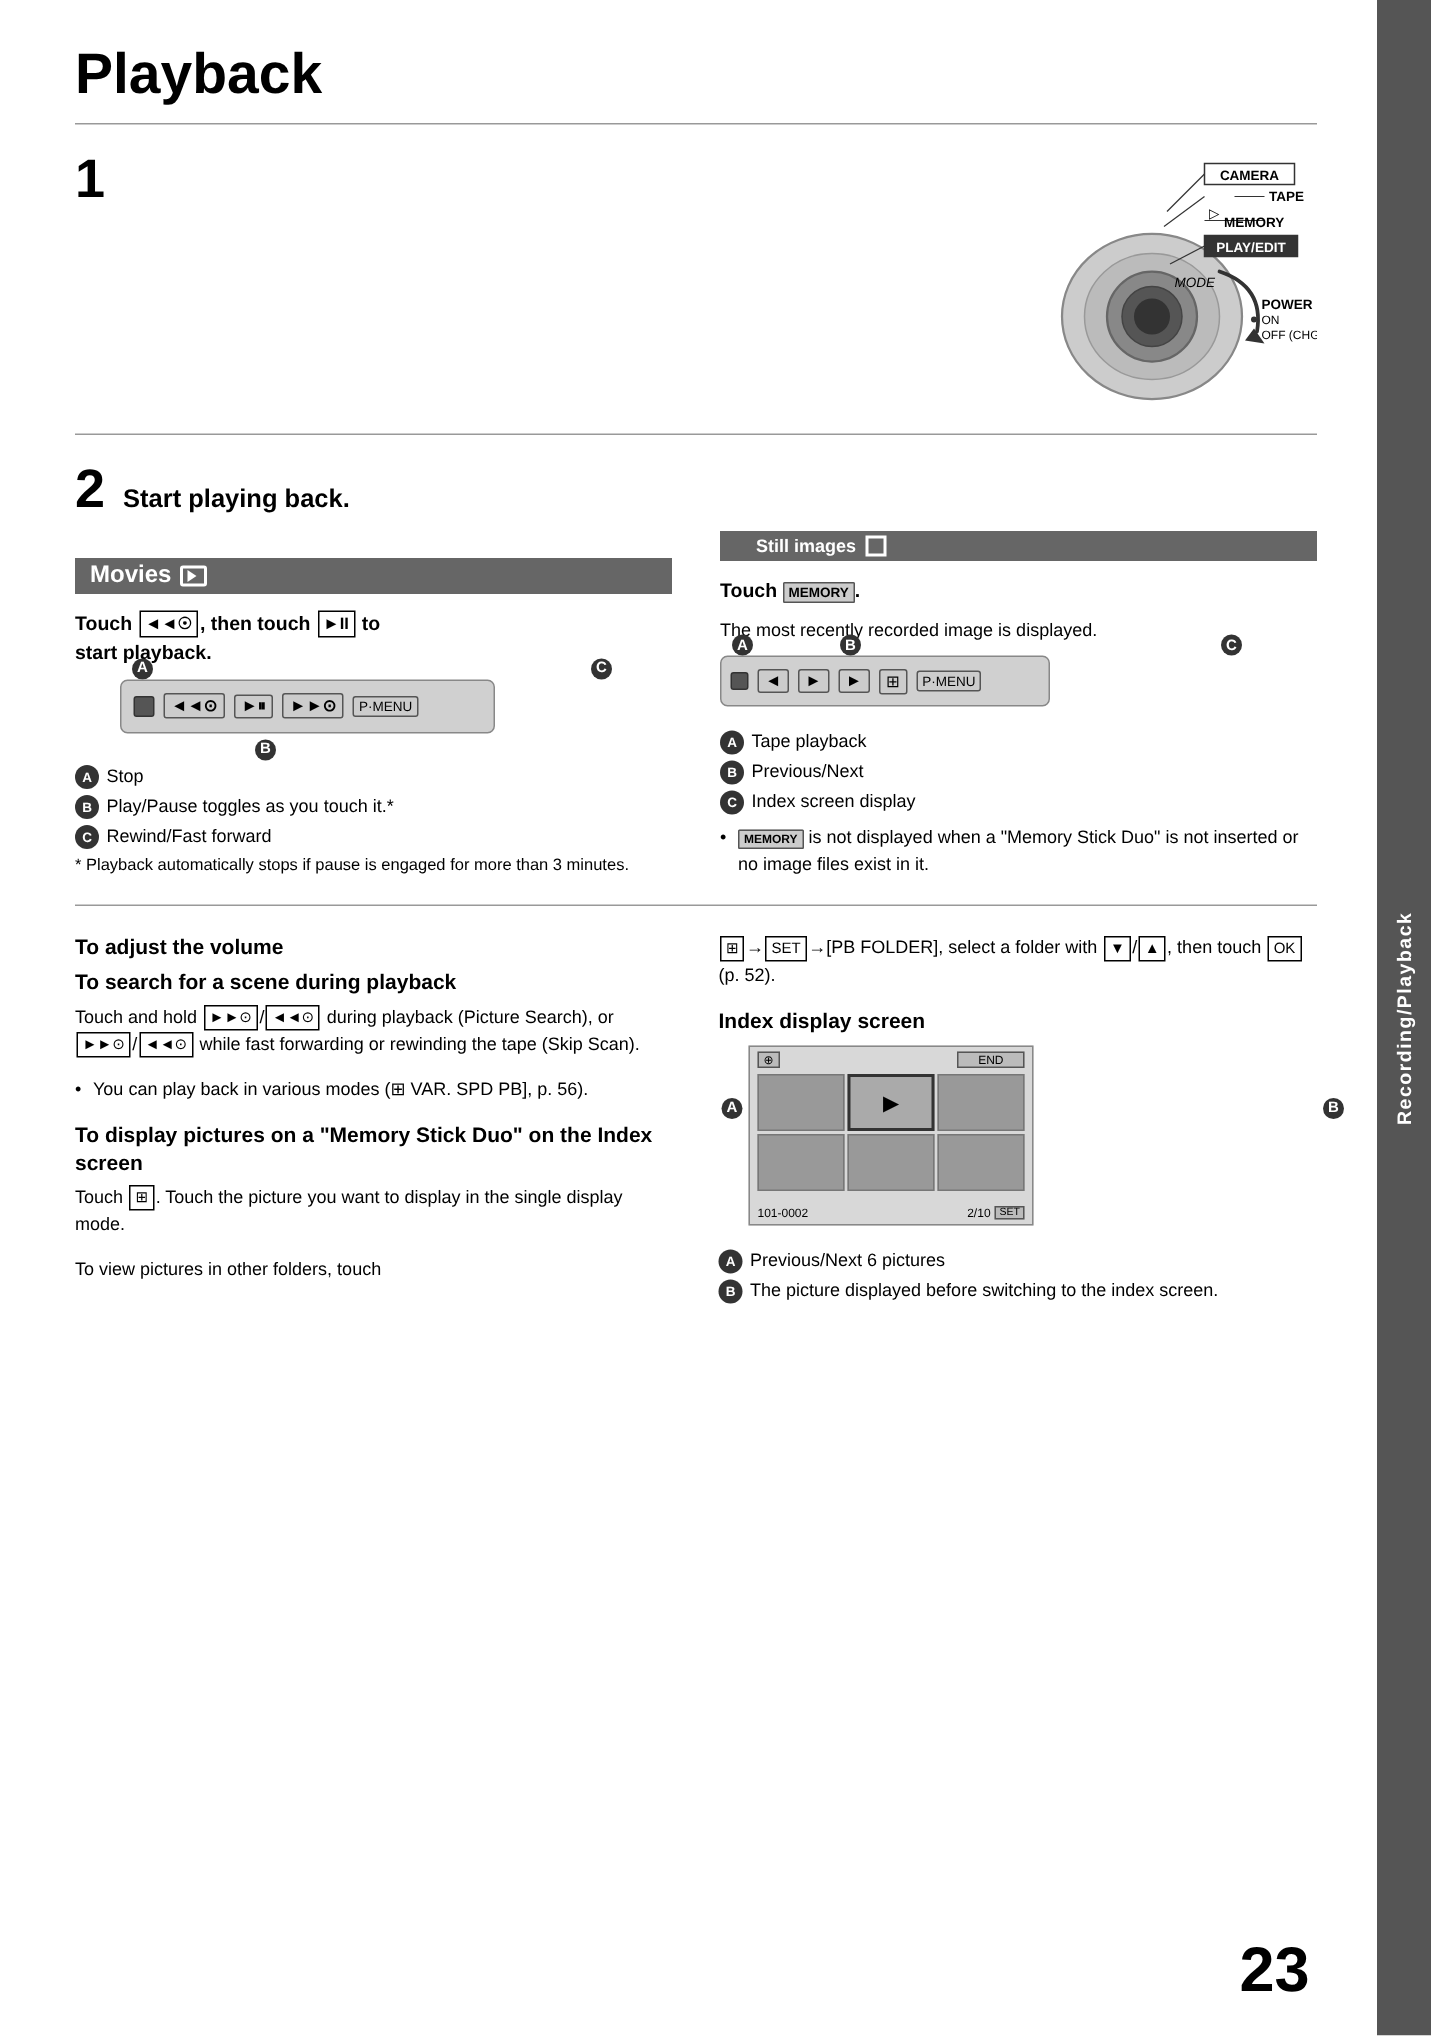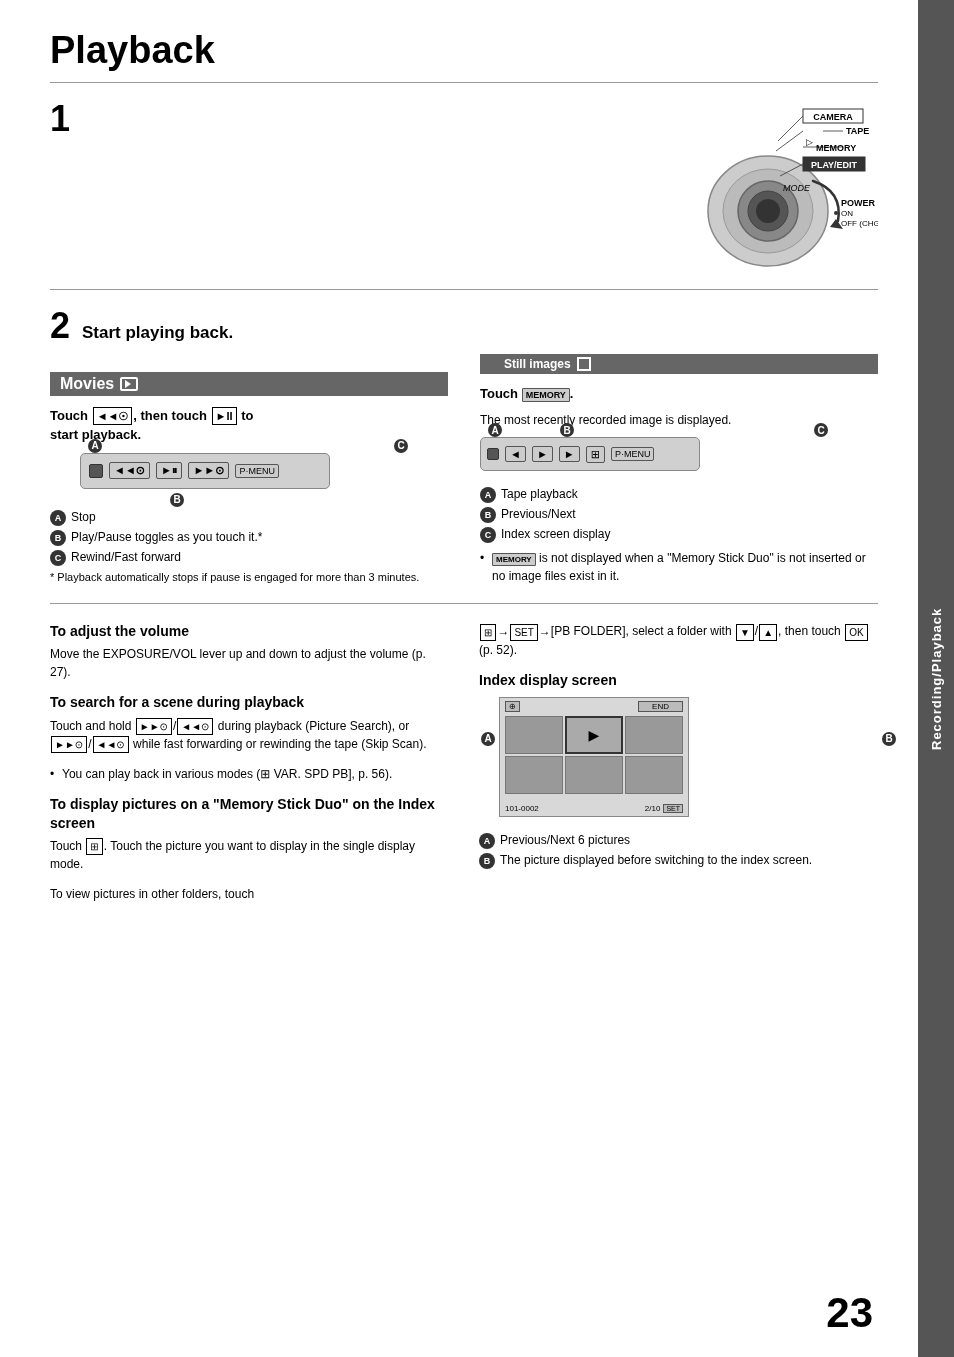--- a/index.html
+++ b/index.html
@@ -463,21 +463,20 @@
       </div>
     </div>
 
     <hr class="divider" style="margin-top: 18px;">
 
     <div class="bottom-sections">
 
       <div class="bottom-left">
 
         <h3 class="subsection-title">To adjust the volume</h3>
-        <p class="subsection-text">Move the EXPOSURE/VOL lever up and down to adjust the volume (p. 27).</p>
 
         <h3 class="subsection-title">To search for a scene during playback</h3>
         <p class="subsection-text">
           Touch and hold <span class="btn-icon">►►⊙</span>/<span class="btn-icon">◄◄⊙</span> during playback (Picture Search), or <span class="btn-icon">►►⊙</span>/<span class="btn-icon">◄◄⊙</span> while fast forwarding or rewinding the tape (Skip Scan).
         </p>
         <p class="bullet-text">
           You can play back in various modes (<span class="btn-icon">⊞</span> VAR. SPD PB], p. 56).
         </p>
 
         <h3 class="subsection-title" style="margin-top: 12px;">To display pictures on a "Memory Stick Duo" on the Index screen</h3>

